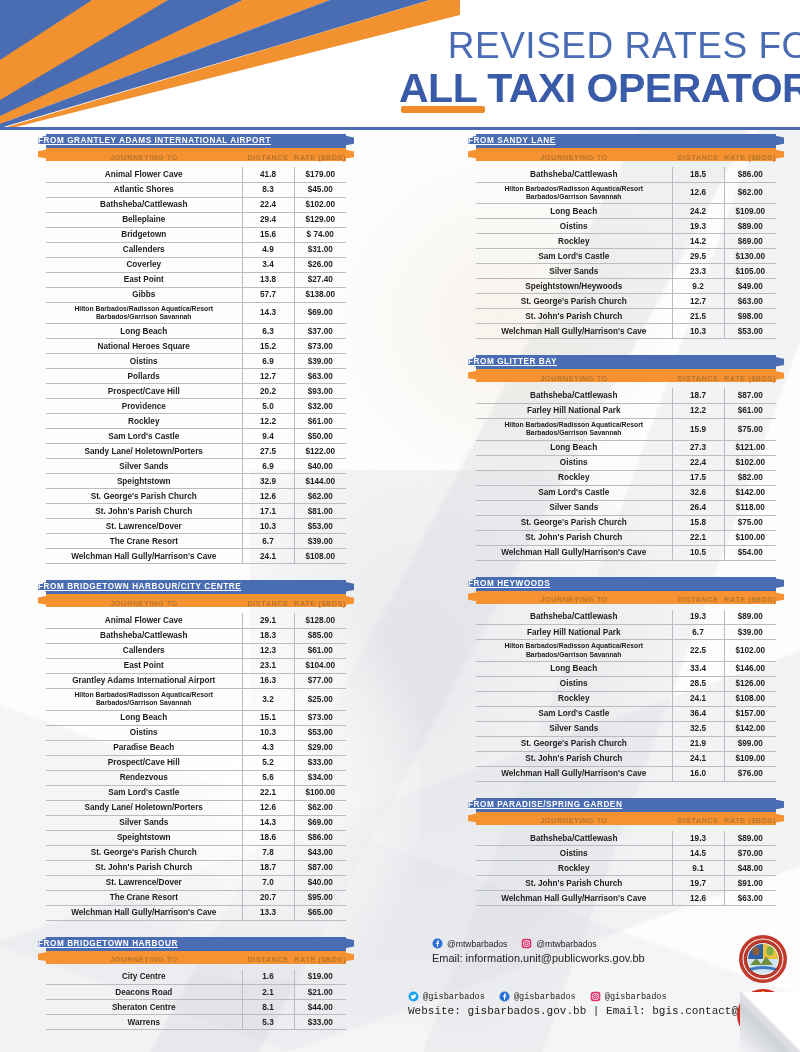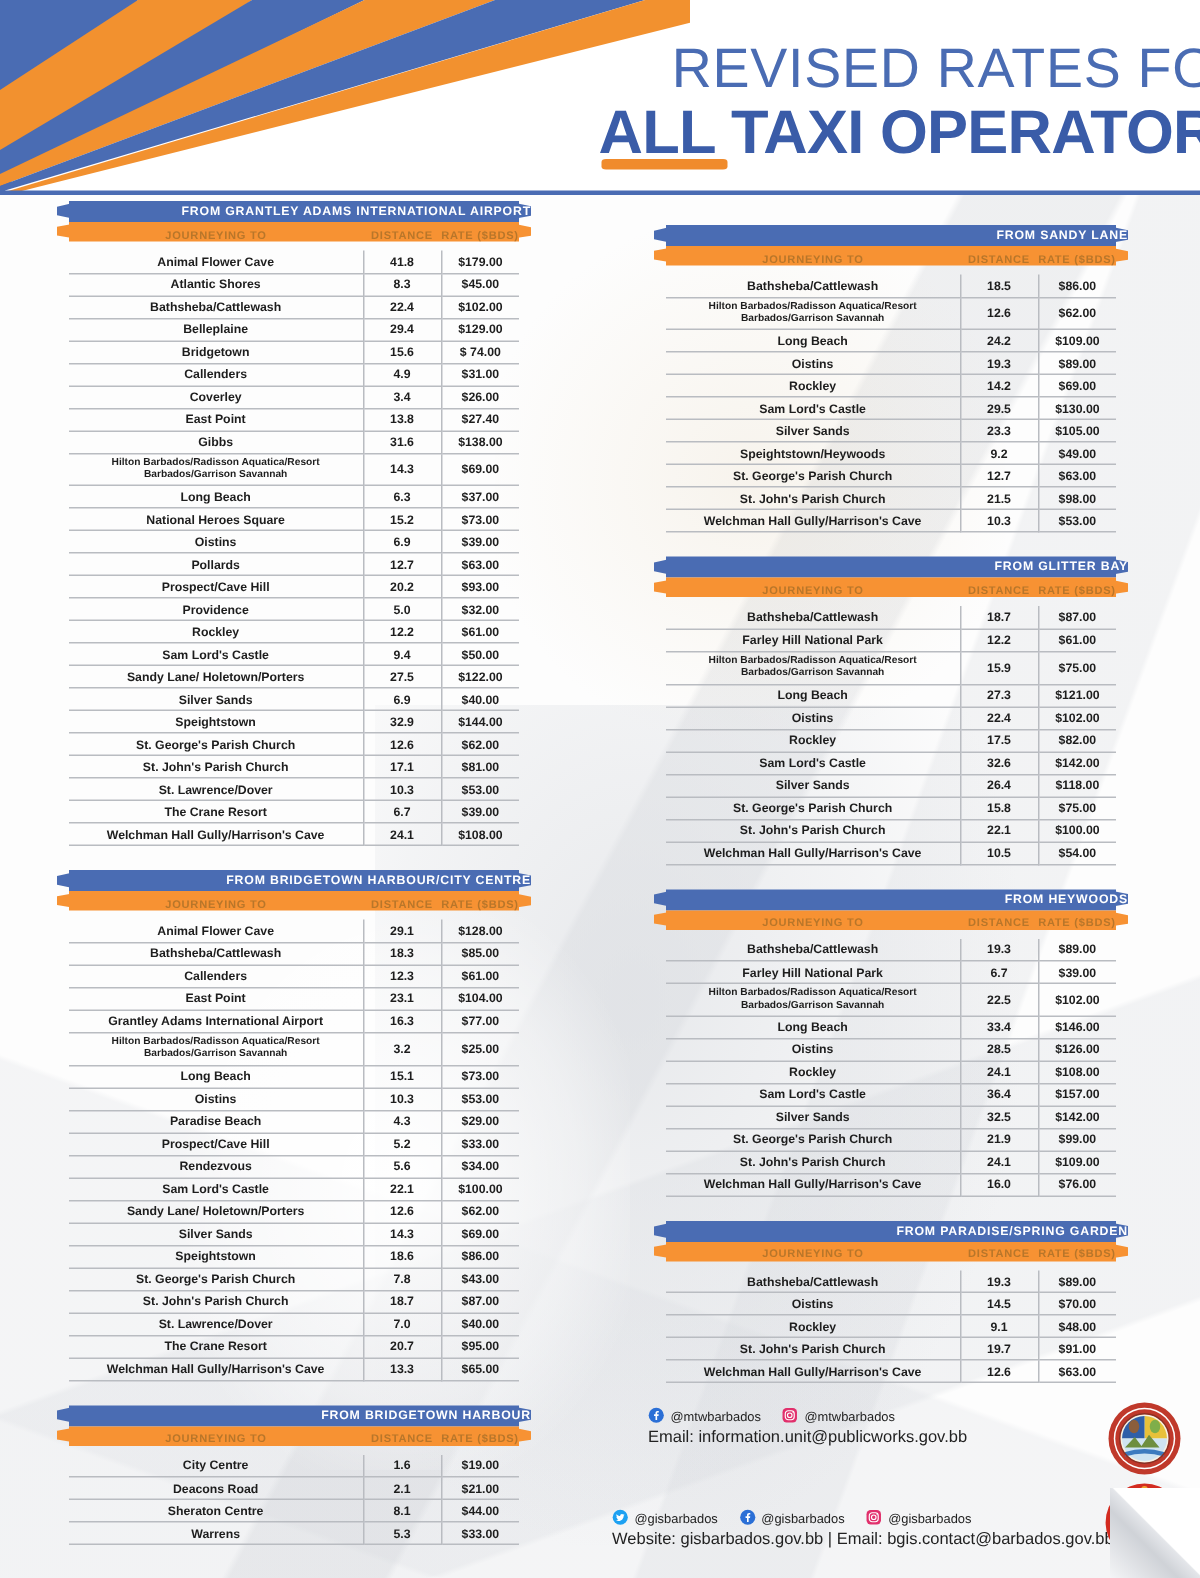--- a/index.html
+++ b/index.html
@@ -73,43 +73,43 @@
     background: #f08b2c; border-radius: 3px/2px;
   }
   .header-rule {
     position:absolute; left:0; bottom:0; width:800px; height:3px;
     background:#4a6cb3;
   }
 
   
   .cols { position: absolute; top: 134px; left: 0; width: 800px; }
   .col-left  { position:absolute; left: 46px;  width: 300px; }
-  .col-right { position:absolute; left: 444px; width: 300px; margin-top: 16px; }
+  .col-right { position:absolute; left: 476px; width: 300px; }
 
   
   .tbl-block { margin-bottom: 16px; position: relative; }
 
   .tbl-title {
     position: relative;
     height: 14px;
     margin: 0 -8px 0 -8px;
   }
   .tbl-title .band {
     position: absolute; left: 8px; right: 8px; top: 0; height: 14px;
     background: #4a6cb3;
   }
   .tbl-title .nib-l, .tbl-title .nib-r {
     position:absolute; top: 1px; width: 12px; height: 11px; background:#4a6cb3;
   }
   .tbl-title .nib-l { left: 0;  clip-path: polygon(0 25%, 100% 0, 100% 100%, 0 78%); }
   .tbl-title .nib-r { right: 0; clip-path: polygon(0 0, 100% 22%, 100% 80%, 0 100%); }
   .tbl-title .txt {
     position: relative; z-index: 2;
-    line-height: 14px; text-align:right;
-    color:#ffffff; font-size: 8.2px; font-weight: bold; letter-spacing: 0.55px;
+    line-height: 14px; text-align:left;
+    color:#ffffff; font-size: 8.2px; font-weight: bold; letter-spacing: 0.55px; text-decoration: underline;
   }
 
   .tbl-head {
     position: relative; height: 19px; margin: 0 -8px 0 -8px;
   }
   .tbl-head .band {
     position:absolute; left: 8px; right: 8px; top:0; height: 13px; background: #f79233;
   }
   .tbl-head .nib-l, .tbl-head .nib-r {
     position:absolute; top: 1px; width: 12px; height: 10px; background:#f79233;
@@ -140,21 +140,21 @@
   table.rates td.dist { width: 52px;  text-align:center; border-right: 1px solid #b9bcc1;}
   table.rates td.rate { width: 52px;  text-align:center; }
   table.rates tr.two-line td { height: 19px; }
   table.rates td.dest .l2 { display:block; line-height: 8.4px; font-size: 6.8px; }
   table.rates td.dest.small { font-size: 6.8px; line-height: 8.4px; }
 
   
   .footer { position:absolute; left: 420px; top: 938px; width: 380px; height: 114px; }
   .foot-row { display:flex; align-items:center; }
   .foot-block-1 { position:absolute; left: 12px; top: 0; width: 300px; }
-  .foot-block-2 { position:absolute; left: -12px; top: 68px; width: 320px; }
+  .foot-block-2 { position:absolute; left: -12px; top: 53px; width: 320px; font-family: Liberation Mono, monospace; }
   .handle {
     display:inline-flex; align-items:center; gap:4px;
     font-size: 8.6px; color:#222; font-weight: normal; margin-right: 14px;
   }
   .handle .txt { white-space: nowrap; }
   .foot-line {
     font-size: 11px; color:#222; margin-top: 3px; white-space: nowrap;
   }
   .ico { width: 11px; height: 11px; flex: 0 0 11px; display:block; }
 
@@ -255,21 +255,21 @@
                 <td class="dist">3.4</td>
                 <td class="rate">$26.00</td>
               </tr>
               <tr>
                 <td class="dest">East Point</td>
                 <td class="dist">13.8</td>
                 <td class="rate">$27.40</td>
               </tr>
               <tr>
                 <td class="dest">Gibbs</td>
-                <td class="dist">31.6</td>
+                <td class="dist">57.7</td>
                 <td class="rate">$138.00</td>
               </tr>
               <tr class="two-line">
                 <td class="dest small">
                   <span class="l2">Hilton Barbados/Radisson Aquatica/Resort</span>
                   <span class="l2">Barbados/Garrison Savannah</span>
                 </td>
                 <td class="dist">14.3</td>
                 <td class="rate">$69.00</td>
               </tr>

